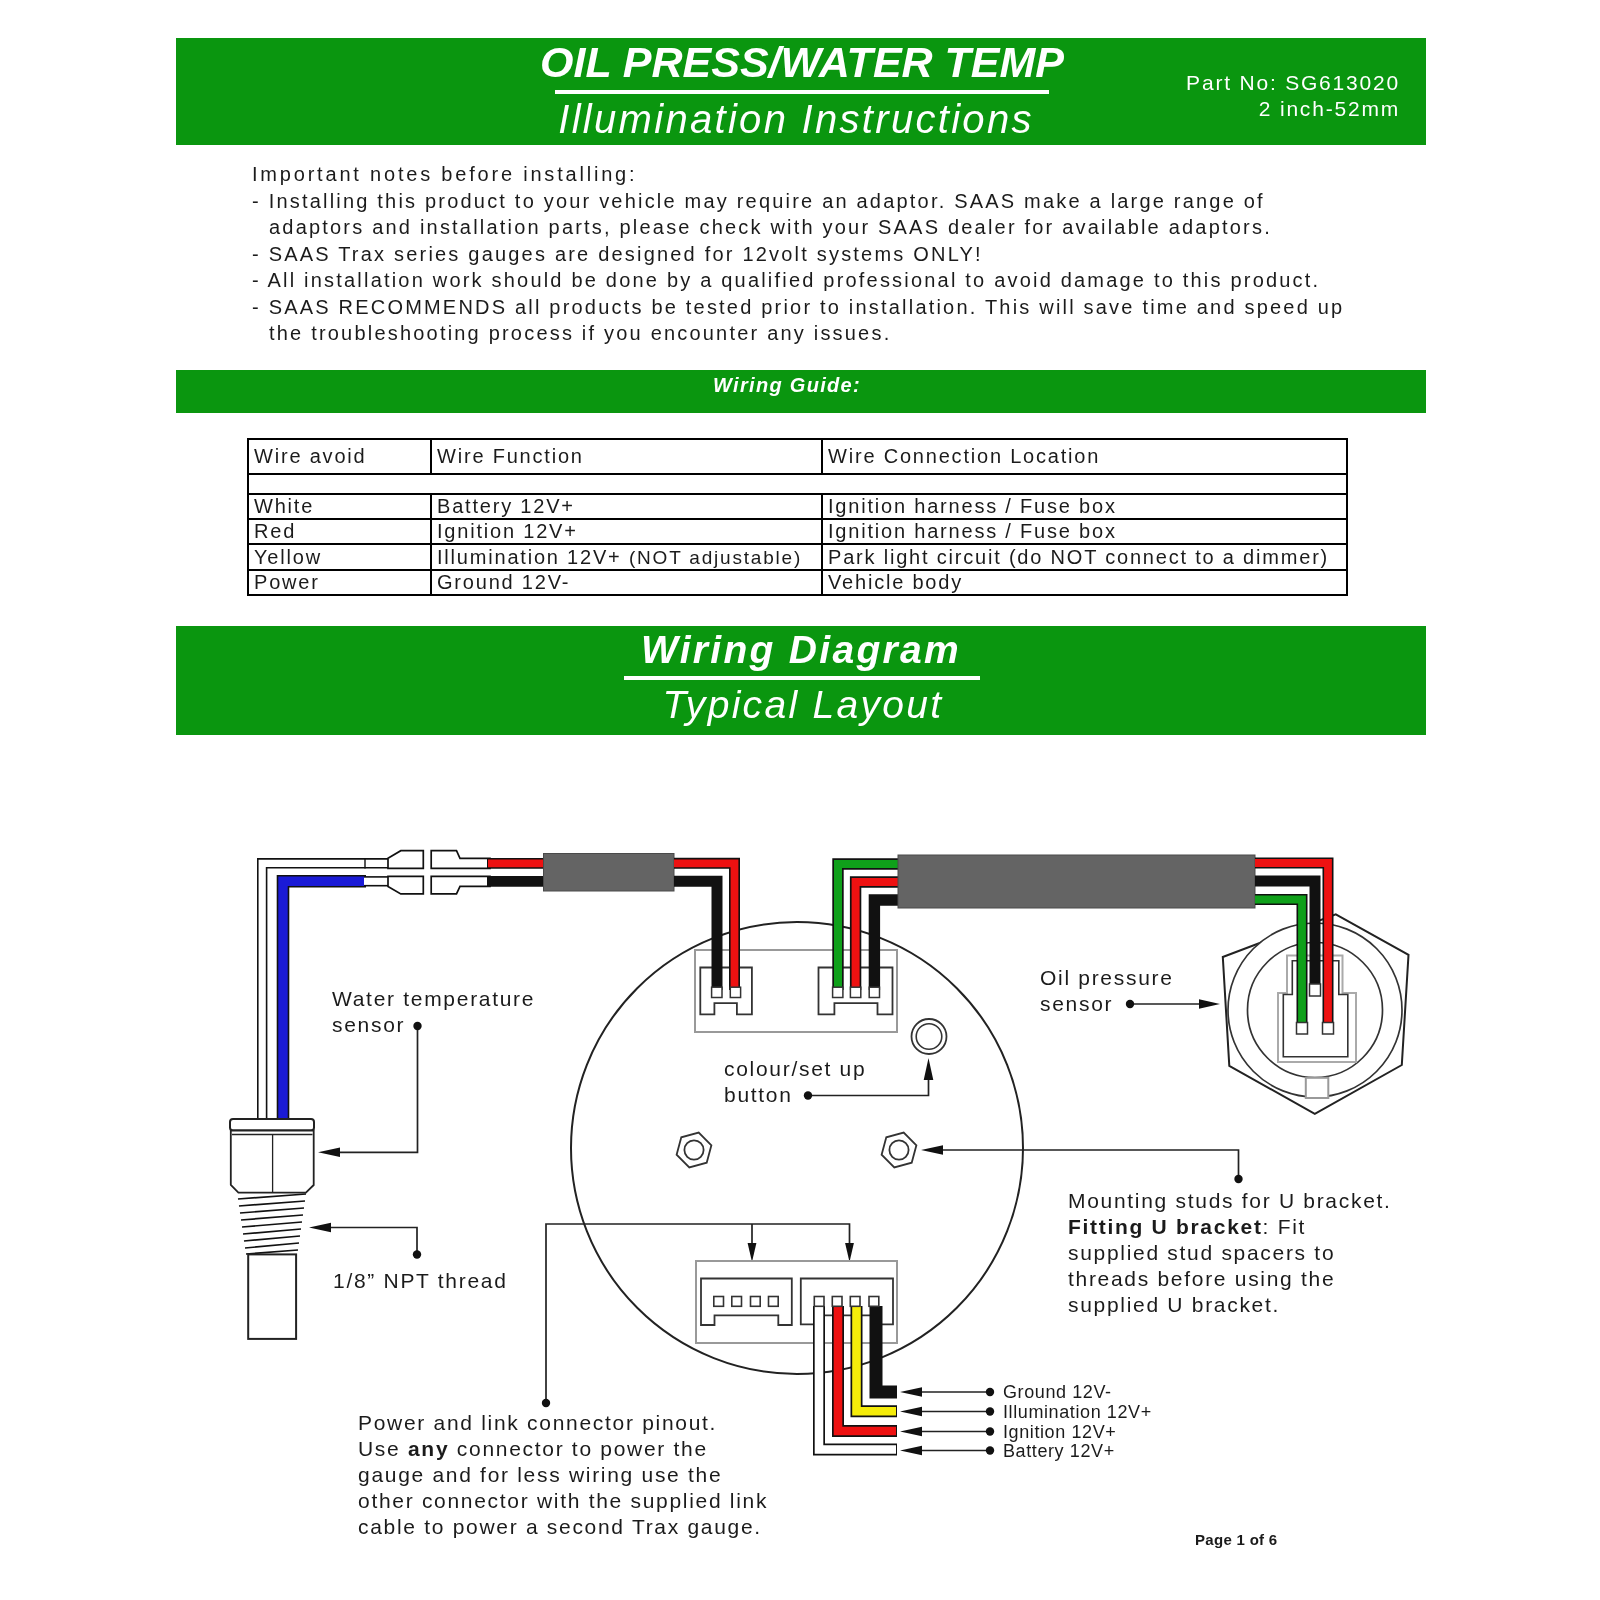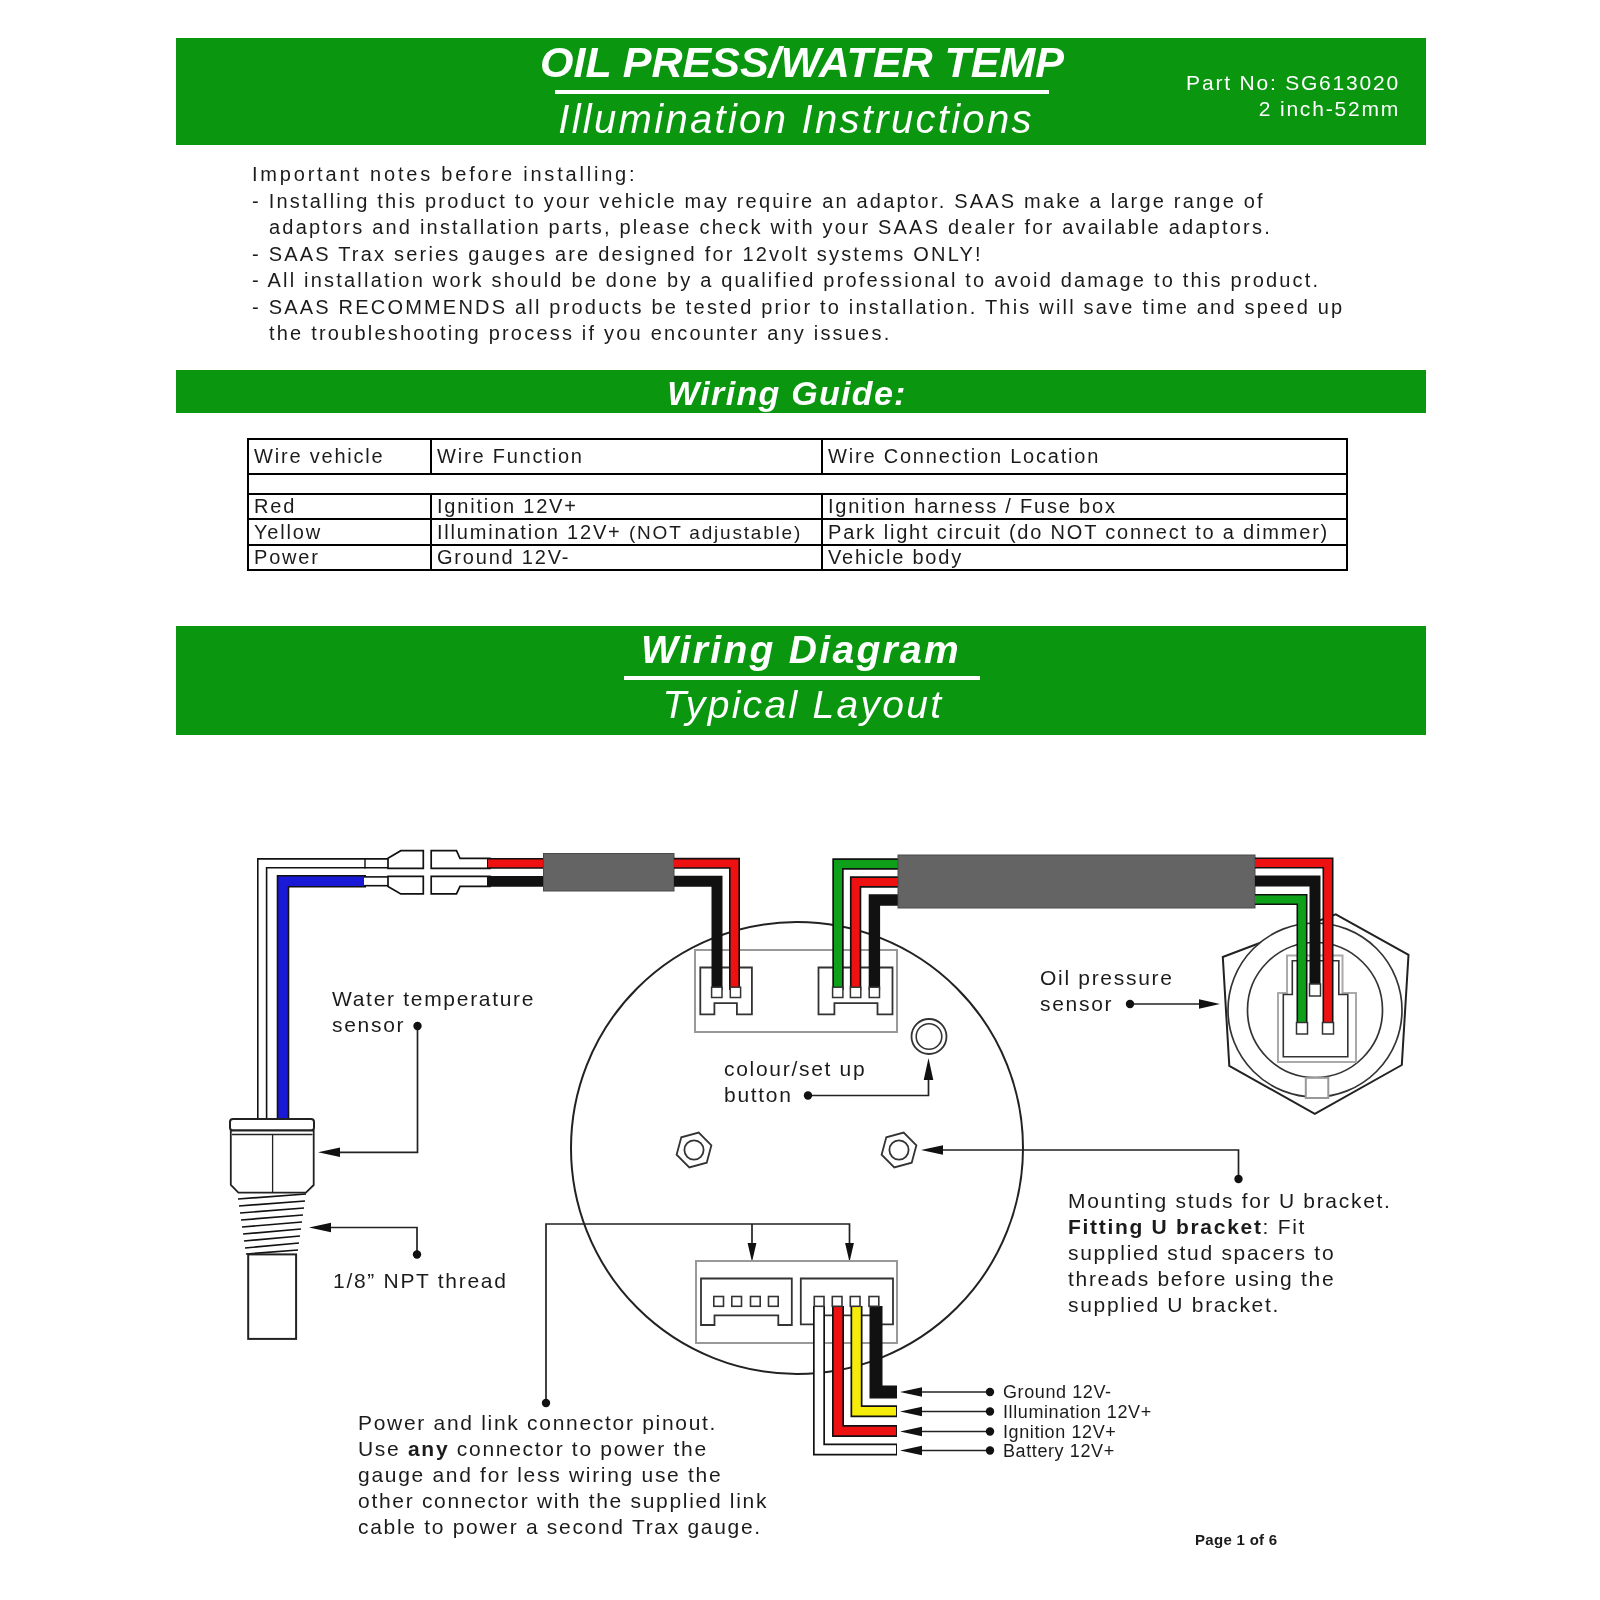--- a/index.html
+++ b/index.html
@@ -32,36 +32,41 @@
     <div class="b" style="letter-spacing:2.8px;">Important notes before installing:</div>
     <div class="li"><span class="b">-</span> Installing this product to your vehicle may require an adaptor. SAAS make a large range of</div>
     <div style="padding-left:17px;">adaptors and installation parts, please check with your SAAS dealer for available adaptors.</div>
     <div class="li"><span class="b">-</span> SAAS Trax series gauges are designed for <span class="b">12volt</span> systems <span class="b">ONLY!</span></div>
     <div class="li"><span class="b">-</span> All installation work should be done by a qualified professional to avoid damage to this product.</div>
     <div class="li"><span class="b">-</span> SAAS <span class="b">RECOMMENDS</span> all products be tested prior to installation. This will save time and speed up</div>
     <div style="padding-left:17px;">the troubleshooting process if you encounter any issues.</div>
   </div>
 
   <div class="band" style="top:370px;height:43px;"></div>
-  <div class="abs ttl" style="left:787px;top:373.8px;transform:translateX(-50%);color:#fff;font-size:34px;letter-spacing:1.3px;">Wiring Guide:</div>
+  <div class="abs ttl" style="left:787px;top:373.8px;transform:translateX(-50%);color:#fff;font-size:20px;letter-spacing:1.3px;">Wiring Guide:</div>
 
   <table class="wg">
     <colgroup>
         <col style="width:183px">
         <col style="width:391px">
         <col style="width:525px">
       </colgroup>
     <tbody>
         <tr style="height:35px;">
-          <td class="b">Wire vehicle</td>
+          <td class="b">Wire avoid</td>
           <td class="b">Wire Function</td>
           <td class="b">Wire Connection Location</td>
         </tr>
     <tr style="height:20px;">
           <td colspan="3"></td>
+        </tr>
+    <tr style="height:23px;">
+          <td>White</td>
+          <td>Battery 12V+</td>
+          <td>Ignition harness / Fuse box</td>
         </tr>
     <tr style="height:24px;margin-top:36px;">
           <td>Red</td>
           <td>Ignition 12V+</td>
           <td>Ignition harness / Fuse box</td>
         </tr>
     <tr style="height:26px;">
           <td>Yellow</td>
           <td>Illumination 12V+ <span style="font-size:19px;">(<span class="b">NOT</span> adjustable)</span></td>
           <td>Park light circuit (do <span class="b">NOT</span> connect to a dimmer)</td>

